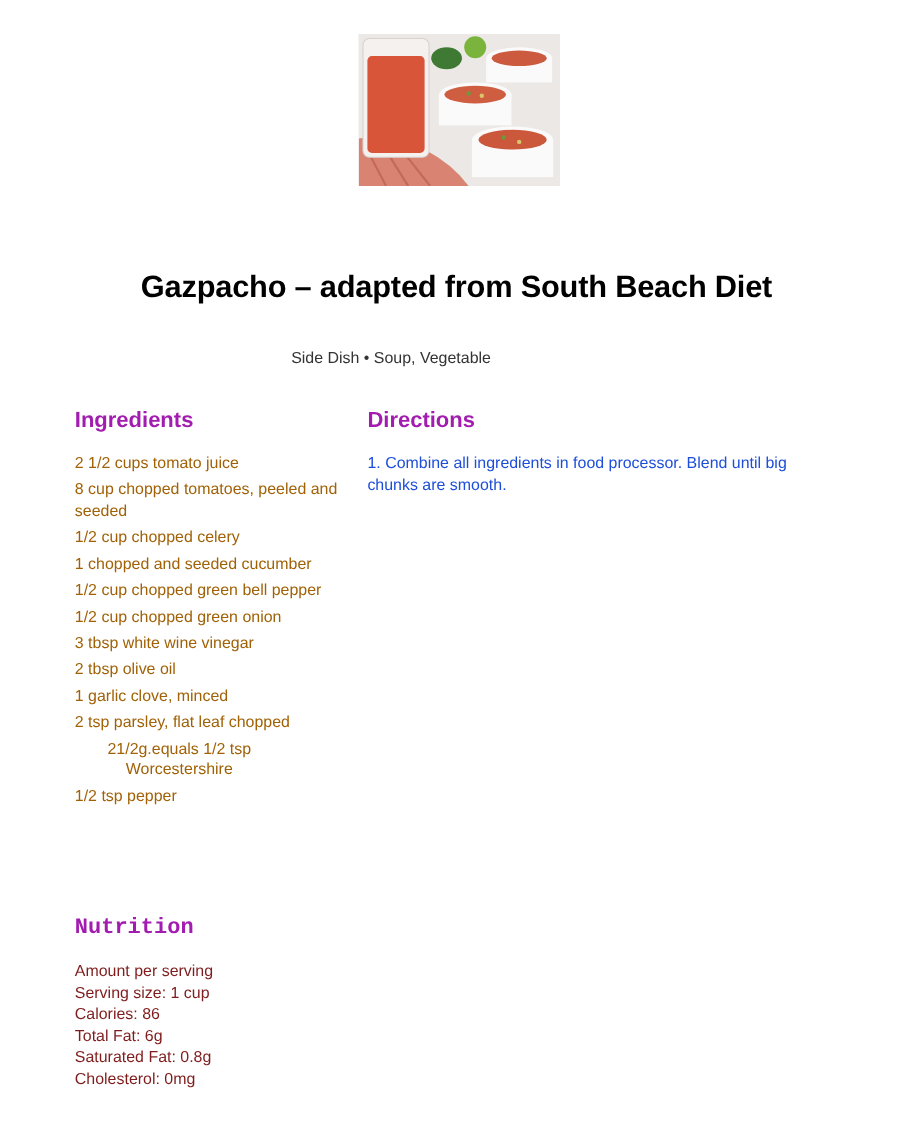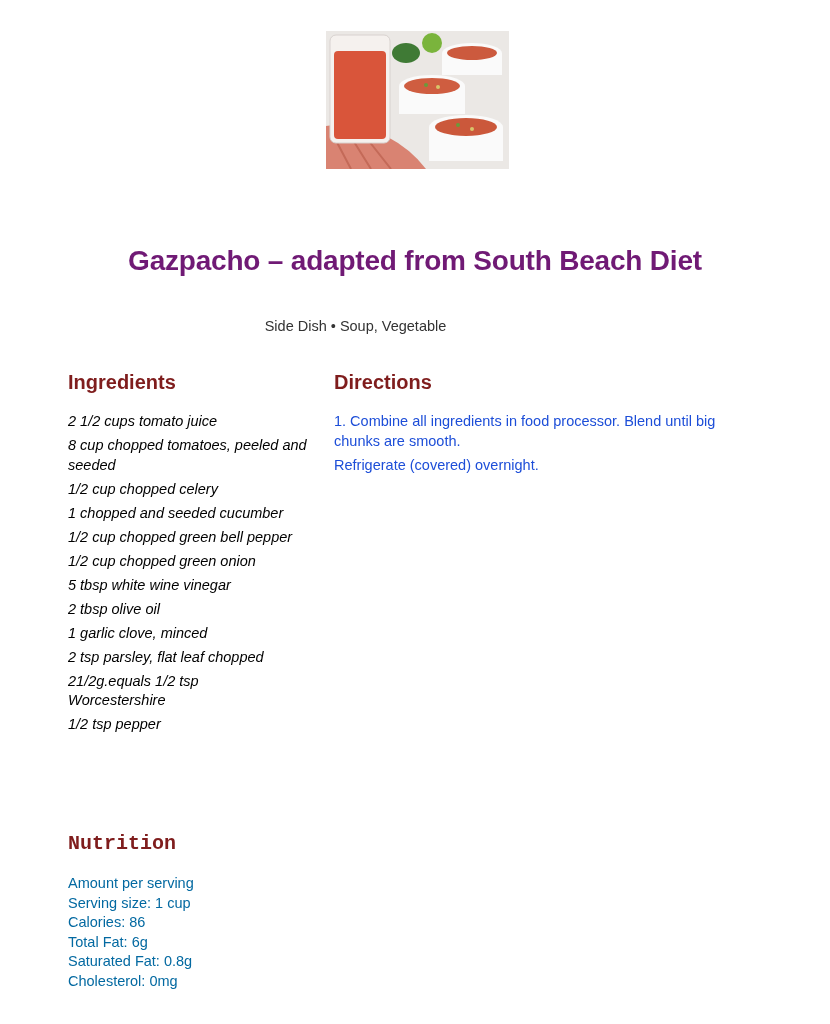--- a/index.html
+++ b/index.html
@@ -7,35 +7,35 @@
     width: 830px; height: 1024px; background: #ffffff; position: relative; overflow: hidden;
     font-family: "Liberation Sans", "DejaVu Sans", sans-serif; color: #2b2b2b;
   }
   .photo {
     position: absolute; left: 326px; top: 31px; width: 183px; height: 138px;
     overflow: hidden; background: #ece9e6;
   }
   .photo svg { width: 100%; height: 100%; display: block; }
   .title {
     position: absolute; left: 0; width: 830px; top: 245px; text-align: center;
-    font-size: 28px; font-weight: bold; color: #701a75; letter-spacing: -0.2px;
+    font-size: 28px; font-weight: bold; color: #000000; letter-spacing: -0.2px;
   }
   .subtitle {
     position: absolute; left: 0; width: 711px; top: 318px; text-align: center;
     font-size: 14.5px; color: #333;
   }
   .h2 {
-    position: absolute; font-size: 20px; font-weight: bold; color: #7f1d1d;
+    position: absolute; font-size: 20px; font-weight: bold; color: #a21caf;
   }
   .ingredients { position: absolute; left: 68px; top: 412px; width: 240px; list-style: none; margin: 0; padding: 0; }
-  .ingredients li { font-size: 14.5px; line-height: 19.5px; margin-bottom: 4.5px; color: #000000; font-style: italic; }
+  .ingredients li { font-size: 14.5px; line-height: 19.5px; margin-bottom: 4.5px; color: #a16207; }
   .directions { position: absolute; left: 334px; top: 412px; width: 440px; }
   .directions p { margin: 0 0 4.5px 0; font-size: 14.5px; line-height: 19.5px; color: #1d4ed8; }
   .nutrition { position: absolute; left: 68px; top: 874px; width: 260px; }
-  .nutrition div { font-size: 14.5px; line-height: 19.5px; color: #0369a1; }
+  .nutrition div { font-size: 14.5px; line-height: 19.5px; color: #7f1d1d; }
 </style>
 </head>
 <body>
 
 <div class="photo">
   <svg viewBox="0 0 183 138">
     <rect width="183" height="138" fill="#ebe8e5"></rect>
 
     <path d="M0 95 Q30 90 60 105 Q85 118 100 138 L0 138 Z" fill="#d98372"></path>
     <path d="M5 100 L25 138 M20 98 L45 138 M35 100 L65 138" stroke="#c46a58" stroke-width="2"></path>
@@ -66,32 +66,31 @@
 <div class="subtitle">Side Dish • Soup, Vegetable</div>
 
 <div class="h2" style="left:68px; top:371px;">Ingredients</div>
 <ul class="ingredients">
   <li>2 1/2 cups tomato juice</li>
   <li>8 cup chopped tomatoes, peeled and seeded</li>
   <li>1/2 cup chopped celery</li>
   <li>1 chopped and seeded cucumber</li>
   <li>1/2 cup chopped green bell pepper</li>
   <li>1/2 cup chopped green onion</li>
-  <li>5 tbsp white wine vinegar</li>
+  <li>3 tbsp white wine vinegar</li>
   <li>2 tbsp olive oil</li>
   <li>1 garlic clove, minced</li>
   <li>2 tsp parsley, flat leaf chopped</li>
-  <li style="width:190px;">21/2g.equals 1/2 tsp Worcestershire</li>
+  <li style="width:190px;text-align:center;">21/2g.equals 1/2 tsp Worcestershire</li>
   <li>1/2 tsp pepper</li>
 </ul>
 
 <div class="h2" style="left:334px; top:371px;">Directions</div>
 <div class="directions">
   <p style="width:420px;">1. Combine all ingredients in food processor. Blend until big chunks are smooth.</p>
-  <p>Refrigerate (covered) overnight.</p>
 </div>
 
 <div class="h2" style="left:68px; top:832px;font-family:Liberation Mono, monospace;">Nutrition</div>
 <div class="nutrition">
   <div>Amount per serving</div>
   <div>Serving size: 1 cup</div>
   <div>Calories: 86</div>
   <div>Total Fat: 6g</div>
   <div>Saturated Fat: 0.8g</div>
   <div>Cholesterol: 0mg</div>

